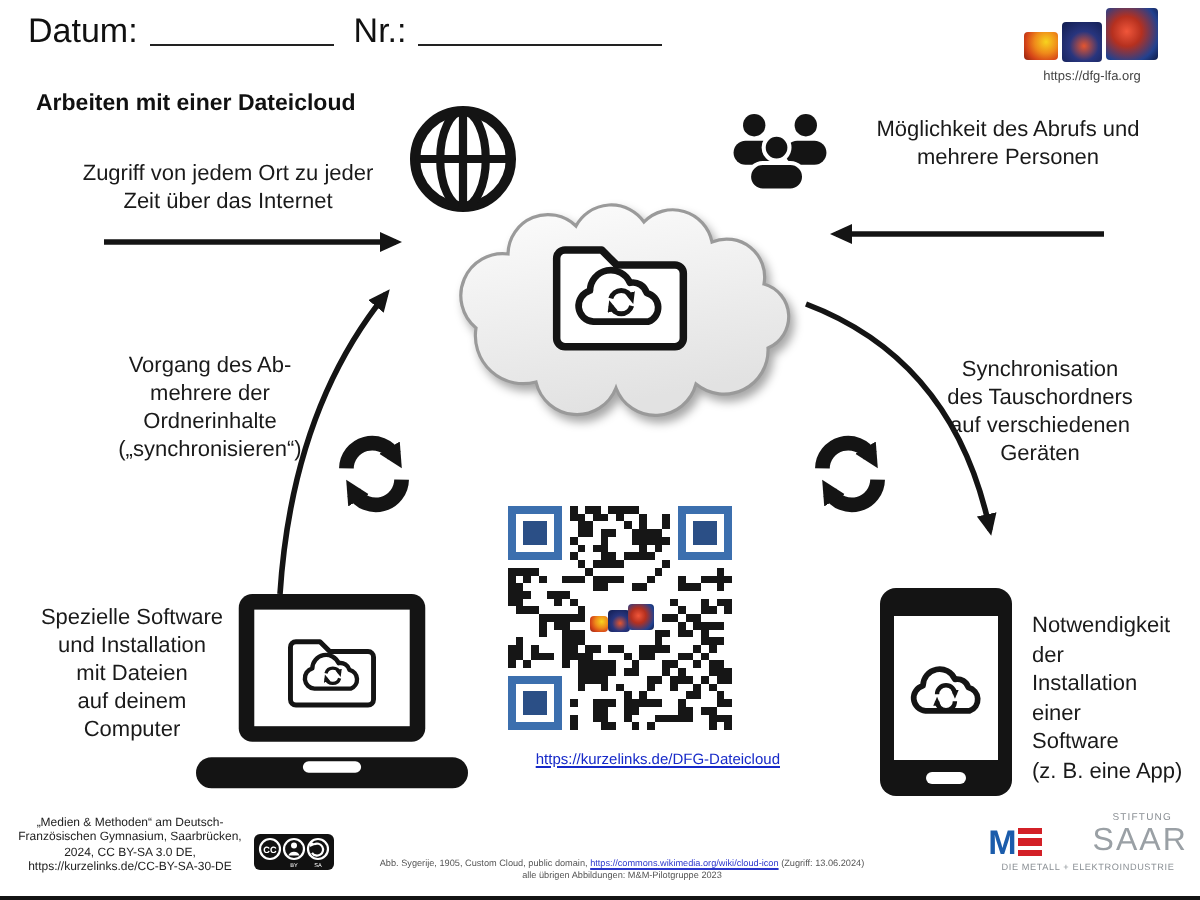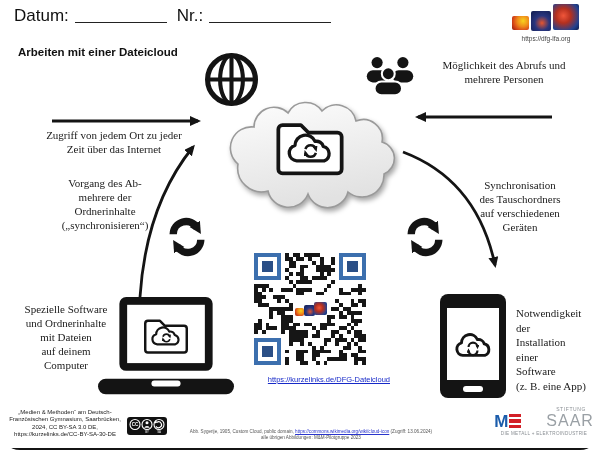--- a/index.html
+++ b/index.html
@@ -1,19 +1,19 @@
 <!DOCTYPE html>
 <html><head>
 <meta charset="utf-8">
 <style>
   html,body{margin:0;padding:0;background:#fff;}
   #page{position:relative;width:600px;height:450px;background:#fff;overflow:hidden;
-        font-family:"Liberation Sans",sans-serif;color:#1a1a1a;border-radius:20px;}
+        font-family:"Liberation Sans",sans-serif;color:#1a1a1a;}
   .abs{position:absolute;}
-  .txt{position:absolute;font-size:11px;line-height:14px;text-align:center;color:#1a1a1a;font-family:Liberation Serif, serif;}
+  .txt{position:absolute;font-size:11px;line-height:14px;text-align:center;color:#1a1a1a;}
   .txt div{white-space:nowrap;}
   
   .datum-row{position:absolute;left:14px;top:6px;font-size:17px;color:#111;}
   .blank{display:inline-block;border-bottom:1.7px solid #222;height:13px;transform:translateY(2px);}
   .blank-datum{width:92px;margin:0 10px 0 6px;}
   .blank-nr{width:122px;margin-left:6px;}
   .title{position:absolute;left:18px;top:34px;font-size:11.5px;font-weight:bold;color:#111;margin-top:12px;}
   
   .dfg-logo{position:absolute;left:512px;top:4px;width:68px;height:30px;}
   .tile{position:absolute;border-radius:2px;}
@@ -128,21 +128,21 @@
     <rect x="12" y="32" width="32" height="16" rx="8" fill="#141414" stroke="#fff" stroke-width="2.4"></rect>
   </svg>
 
   <svg class="abs" style="left:164px;top:214px" width="46" height="46" viewBox="0 0 50 50">
       <use href="#sym-sync"></use>
     </svg>
   <svg class="abs" style="left:402px;top:214px" width="46" height="46" viewBox="0 0 50 50">
       <use href="#sym-sync"></use>
     </svg>
 
-  <div class="txt" style="left:28px;top:80px;width:172px;margin-top:48px;">
+  <div class="txt" style="left:28px;top:80px;width:172px;">
     <div>Zugriff von jedem Ort zu jeder</div>
       <div>Zeit über das Internet</div>
   </div>
   <div class="txt" style="left:412px;top:58px;width:184px;">
     <div>Möglichkeit des Abrufs und</div>
       <div>mehrere Personen</div>
   </div>
   <div class="txt" style="left:25px;top:176px;width:160px;">
     <div>Vorgang des Ab-</div>
       <div>mehrere der</div>
@@ -150,21 +150,21 @@
       <div>(„synchronisieren“)</div>
   </div>
   <div class="txt" style="left:445px;top:178px;width:150px;">
     <div>Synchronisation</div>
       <div>des Tauschordners</div>
     <div>auf verschiedenen</div>
       <div>Geräten</div>
   </div>
   <div class="txt" style="left:0px;top:302px;width:102px;padding-left:15px;">
     <div>Spezielle Software</div>
-      <div>und Ordnerinhalte</div>
+      <div>und Installation</div>
     <div>mit Dateien</div>
       <div>auf deinem</div>
     <div>Computer</div>
   </div>
   <div class="txt" style="left:516px;top:306px;width:100px;text-align:left;line-height:14.5px;">
     <div>Notwendigkeit</div>
       <div>der</div>
     <div>Installation</div>
       <div>einer</div>
     <div>Software</div>

